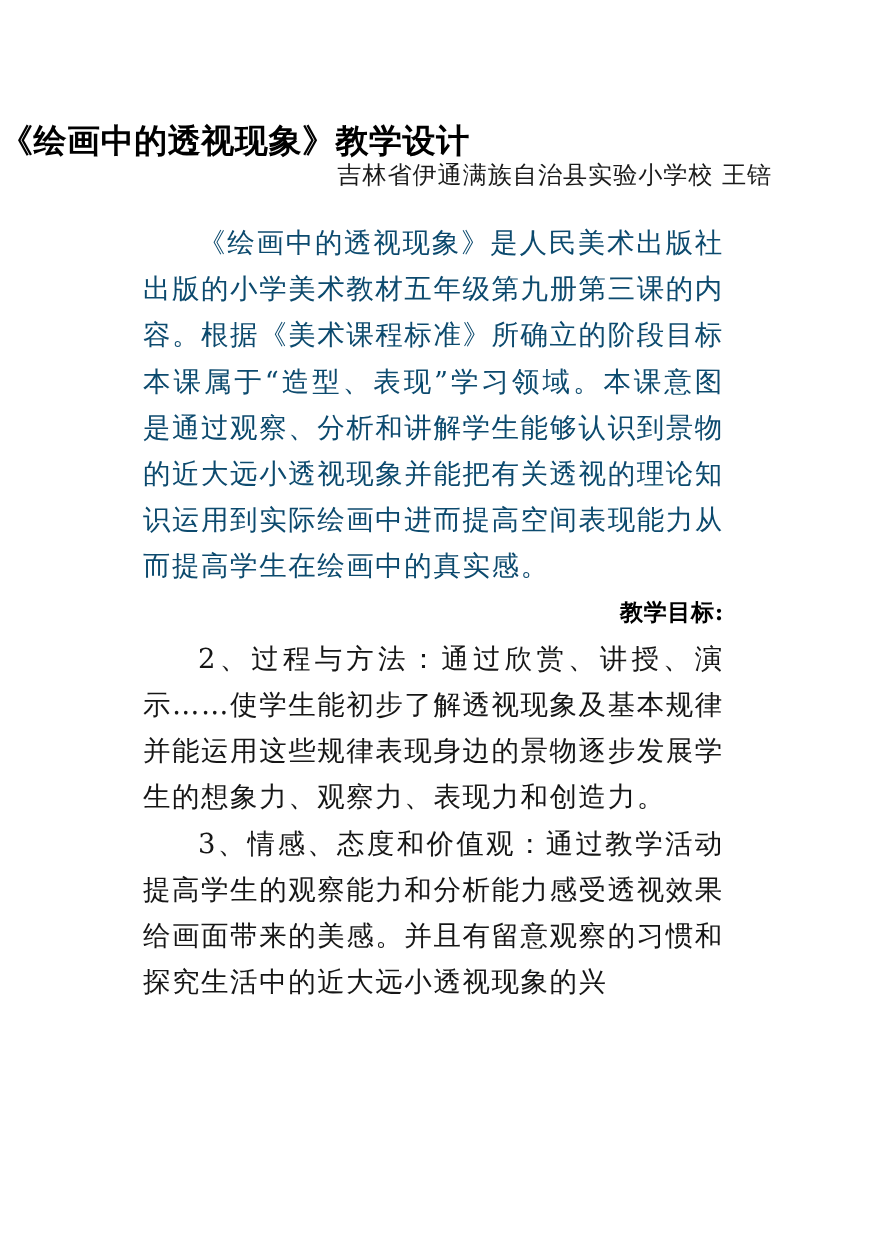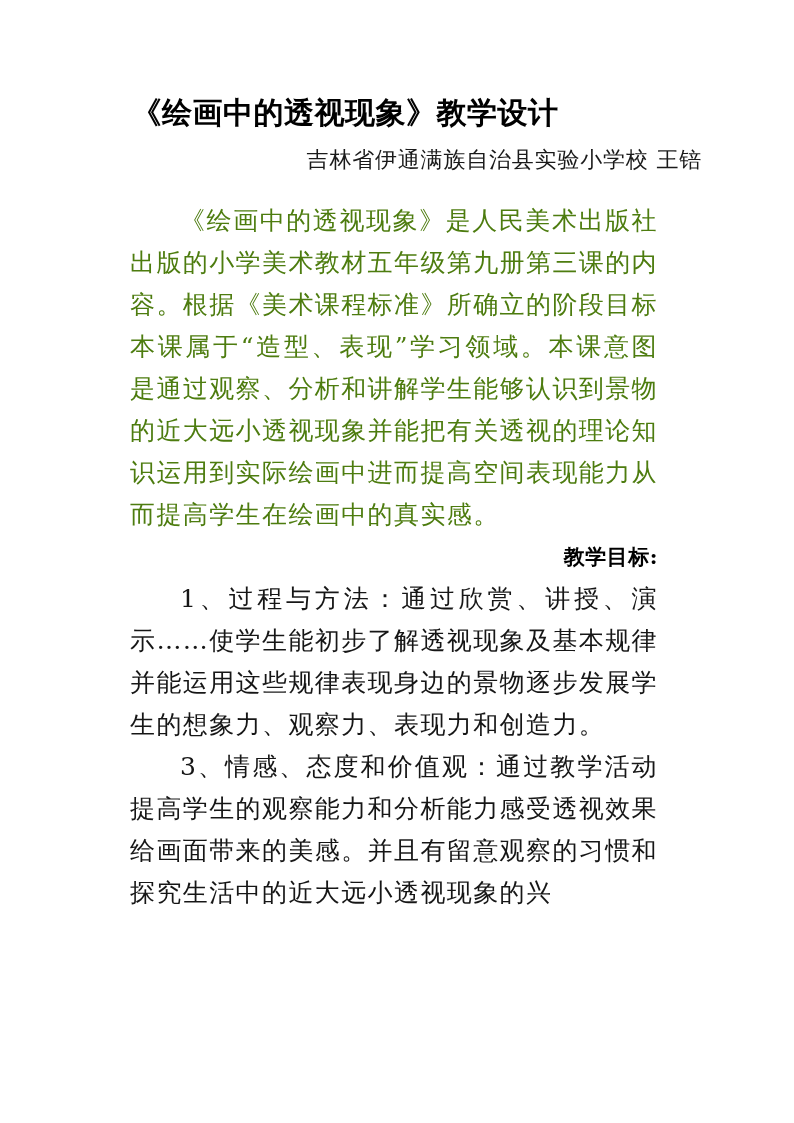--- a/index.html
+++ b/index.html
@@ -16,23 +16,22 @@
     background: #ffffff;
     overflow: hidden;
     font-family: "DejaVu Serif", "Liberation Serif", serif;
     -webkit-font-smoothing: none;
   }
 
   
   .doc-title {
     position: absolute;
     left: 0;
-    top: 93px;
+    top: 109px;
     width: 690px;
-    text-align: center;
     font-family: "DejaVu Serif", "Liberation Serif", serif;
     font-weight: bold;
     font-size: 30px;
     line-height: 40px;
     color: #000000;
     letter-spacing: 0.5px;
     white-space: nowrap;
   }
 
   .doc-byline {
@@ -84,21 +83,21 @@
     color: #2b2b2b;
     margin: 0;
     text-align: justify;
     text-align-last: left;
     text-indent: 50px;
     letter-spacing: 1.4px;
     word-break: break-all;
   }
 
   .para.lighter {
-    color: #4d7c0f;
+    color: #0c4a6e;
   }
 
   .para.dark {
     color: #161616;
   }
 
 </style>
 </head>
 <body>
 
@@ -109,19 +108,19 @@
   <div class="doc-byline">吉林省伊通满族自治县实验小学校  王锫</div>
 
   <div class="body-col">
 
 
     <p class="para lighter">《绘画中的透视现象》是人民美术出版社出版的小学美术教材五年级第九册第三课的内容。根据《美术课程标准》所确立的阶段目标本课属于“造型、表现”学习领域。本课意图是通过观察、分析和讲解学生能够认识到景物的近大远小透视现象并能把有关透视的理论知识运用到实际绘画中进而提高空间表现能力从而提高学生在绘画中的真实感。</p>
 
     <div class="section-heading tight">教学目标:</div>
 
 
-    <p class="para dark">1、过程与方法：通过欣赏、讲授、演示……使学生能初步了解透视现象及基本规律并能运用这些规律表现身边的景物逐步发展学生的想象力、观察力、表现力和创造力。</p>
+    <p class="para dark">2、过程与方法：通过欣赏、讲授、演示……使学生能初步了解透视现象及基本规律并能运用这些规律表现身边的景物逐步发展学生的想象力、观察力、表现力和创造力。</p>
 
     <p class="para dark">3、情感、态度和价值观：通过教学活动提高学生的观察能力和分析能力感受透视效果给画面带来的美感。并且有留意观察的习惯和探究生活中的近大远小透视现象的兴</p>
 
   </div>
 
 </div>
 
 </body></html>

